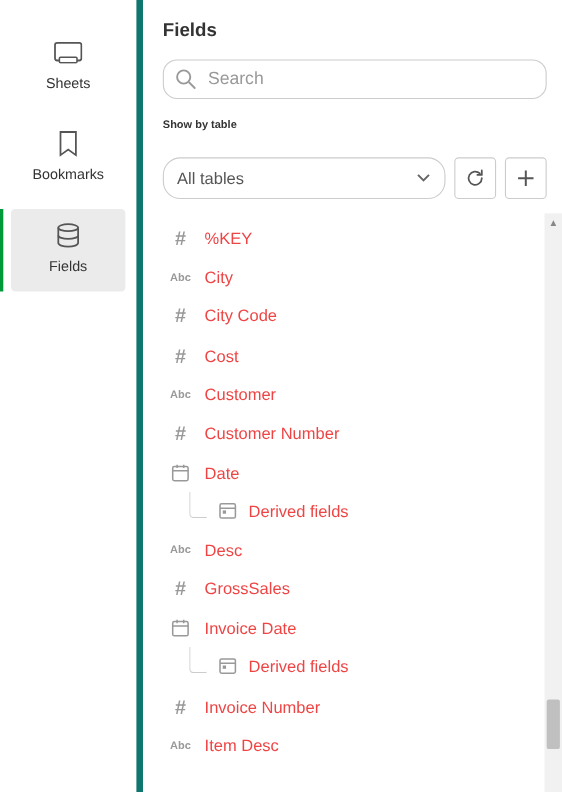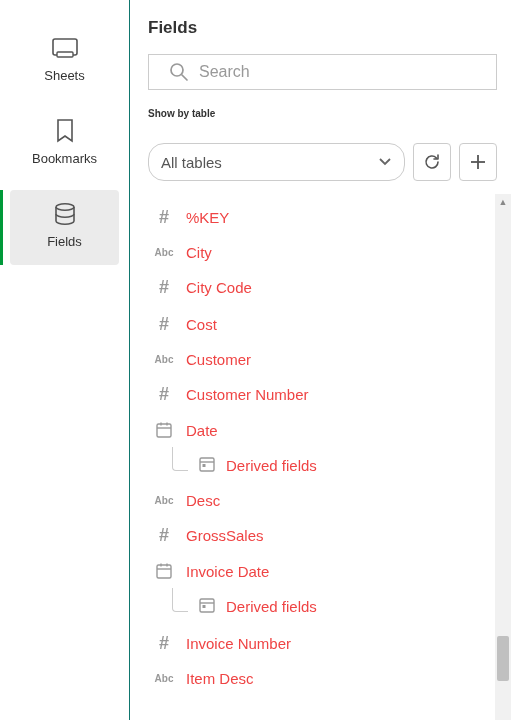--- a/index.html
+++ b/index.html
@@ -9,21 +9,21 @@
     color: #333;
     background: #fff;
     width: 511px;
     height: 720px;
     overflow: hidden;
     display: flex;
   }
   
   .sidebar {
     width: 130px;
-    border-right: 1px solid #0f766e;
+    border-right: 6px solid #0f766e;
     padding-top: 16px;
     background: #fff;
   }
   .sidebar-item {
     display: flex;
     flex-direction: column;
     align-items: center;
     padding: 12px 8px 16px 8px;
     margin: 8px 10px;
     cursor: pointer;
@@ -65,22 +65,22 @@
   .panel-title {
     font-size: 17px;
     font-weight: 600;
     color: #333;
     margin-bottom: 16px;
   }
   .search-box {
     display: flex;
     align-items: center;
     border: 1px solid #ccc;
-    border-radius: 0;
-    padding: 7px 20px;
+    border-radius: 13px;
+    padding: 7px 10px;
     margin-bottom: 18px;
   }
   .search-box svg { flex-shrink: 0; }
   .search-input {
     border: none;
     outline: none;
     font-size: 16px;
     color: #333;
     margin-left: 10px;
     flex: 1;

